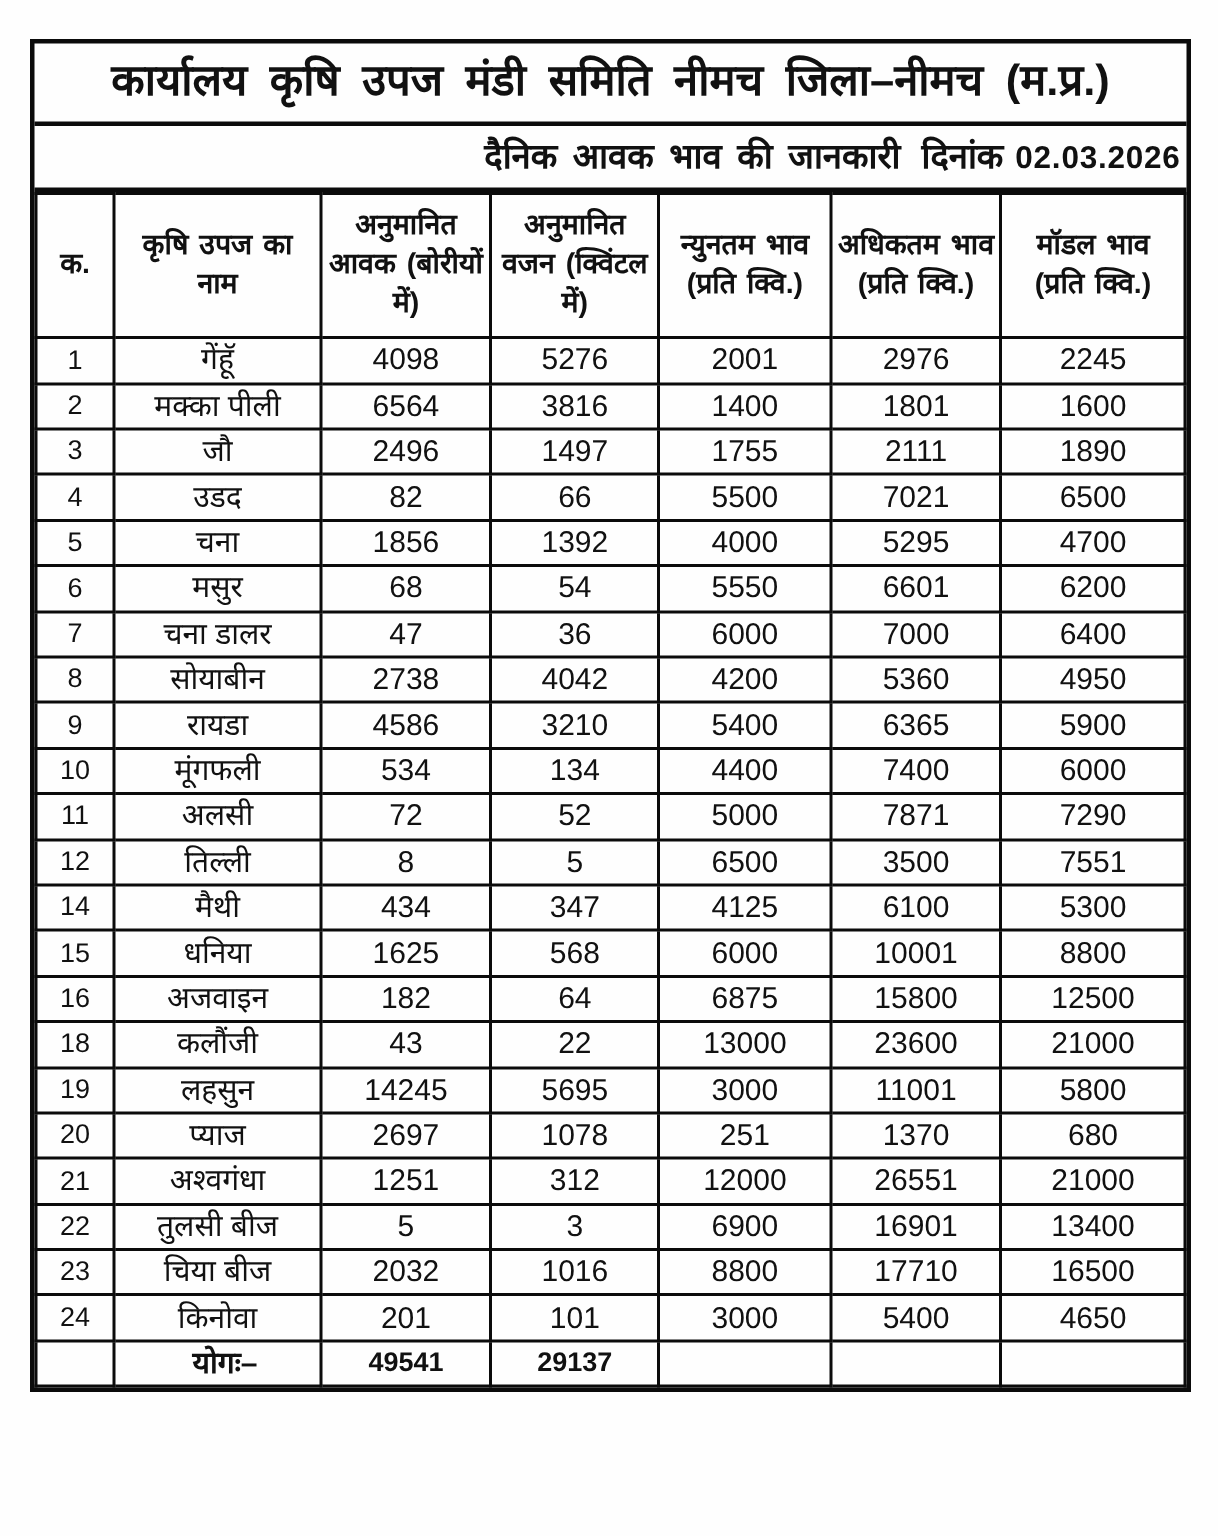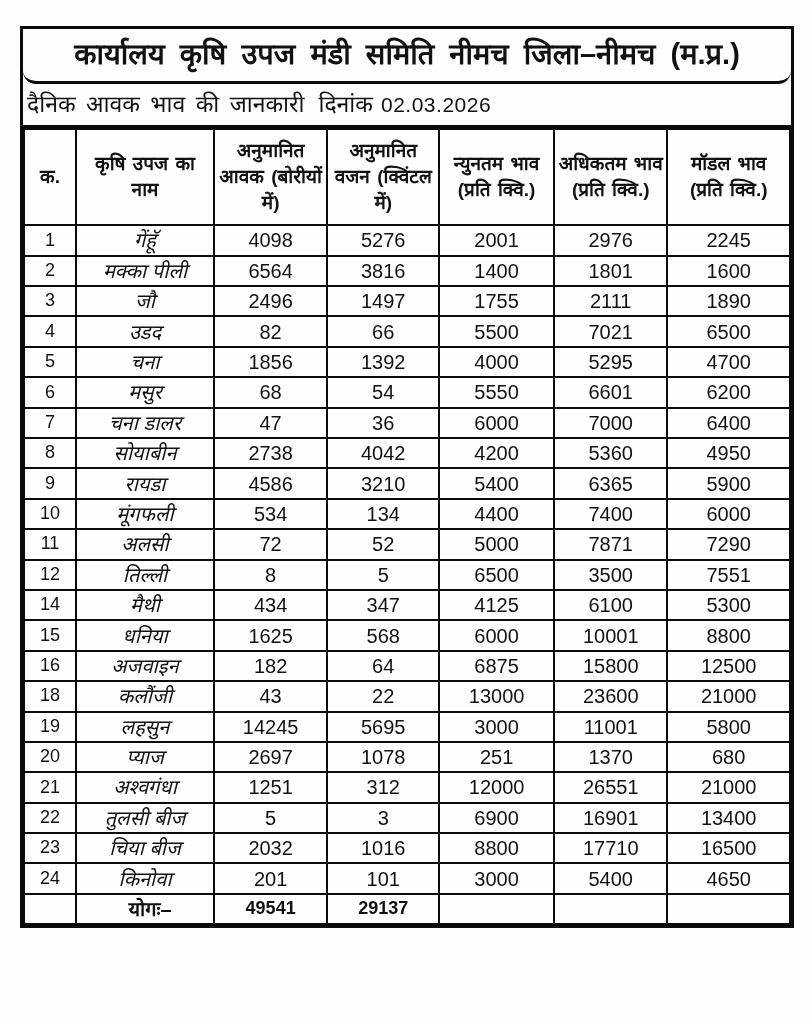--- a/index.html
+++ b/index.html
@@ -22,26 +22,25 @@
   }
   .title {
     text-align: center;
     font-size: 29px;
     font-weight: 700;
     line-height: 1.25;
     padding: 7px 4px 9px 4px;
     border-bottom: 3px solid #0b0b0b;
     word-spacing: 7px;
     white-space: nowrap;
-    border-radius: 13px;
   }
   .subtitle {
-    text-align: left;
+    text-align: right;
     font-size: 23px;
-    font-weight: 400;
+    font-weight: 700;
     padding: 3px 4px 6px 4px;
     border-bottom: 3px solid #0b0b0b;
     word-spacing: 4px;
     white-space: nowrap;
   }
   .subtitle .date-label { margin-left: 14px; }
   .subtitle .date-value {
     font-size: 21px;
     letter-spacing: 0.5px;
     word-spacing: 0;
@@ -67,21 +66,21 @@
     height: 90px;
     padding: 2px 3px;
     word-spacing: 2px;
   }
   .mandi-table td {
     font-size: 20px;
     height: 28.4px;
     line-height: 1.1;
   }
   .mandi-table td.cell-sno { font-size: 18px; }
-  .mandi-table td.cell-name { font-size: 20px; font-style: italic; }
+  .mandi-table td.cell-name { font-size: 20px; }
   col.c-sno   { width: 6.8%;  }
   col.c-name  { width: 18.0%; }
   col.c-arr   { width: 14.8%; }
   col.c-wt    { width: 14.6%; }
   col.c-min   { width: 15.0%; }
   col.c-max   { width: 14.8%; }
   col.c-modal { width: 16.0%; }
   tr.total-row td {
     font-weight: 700;
     font-size: 18px;

